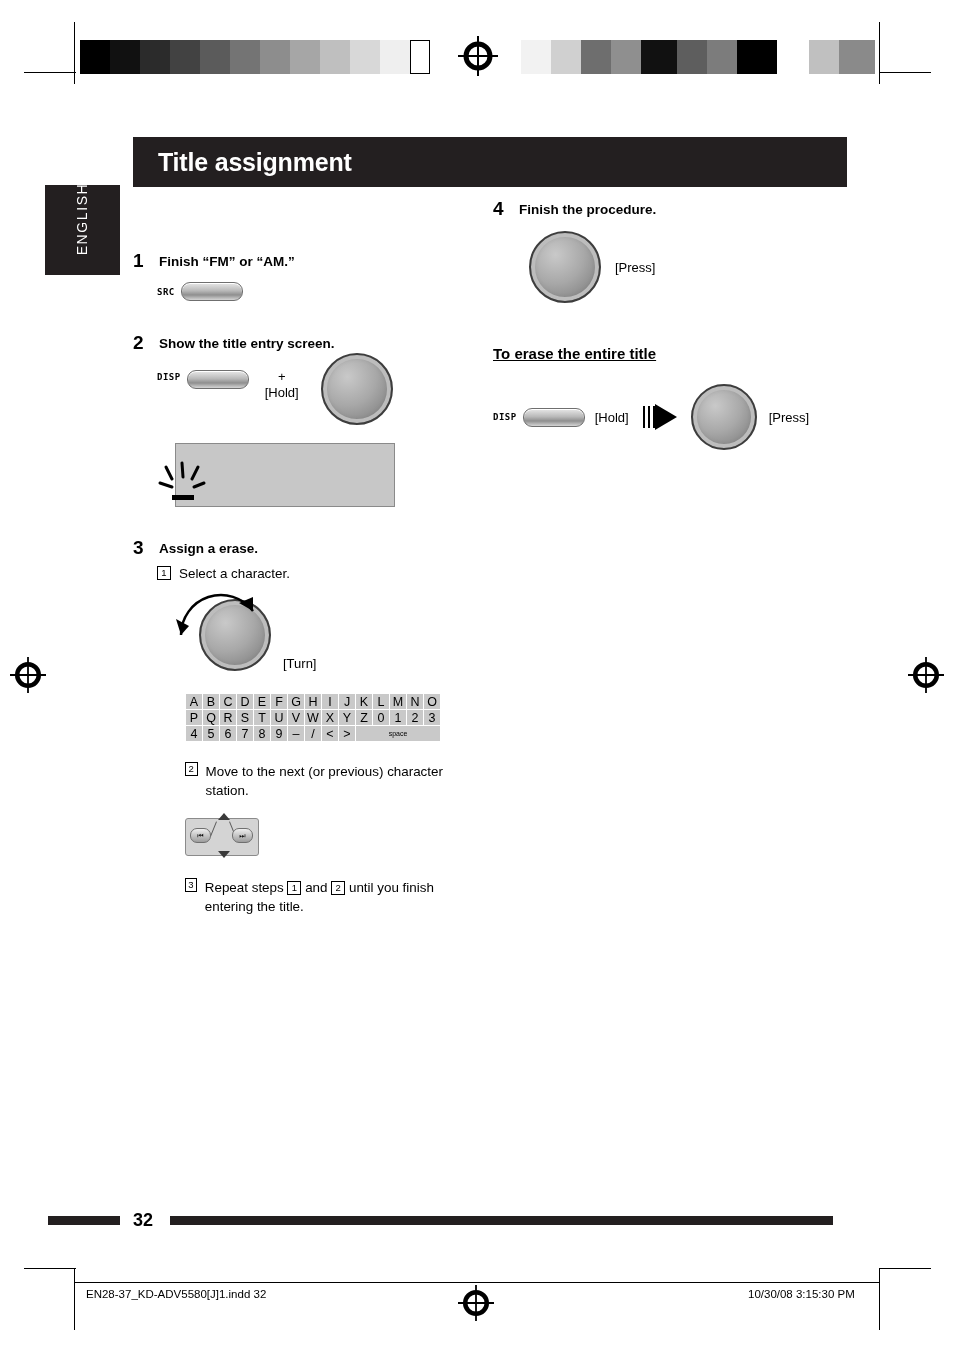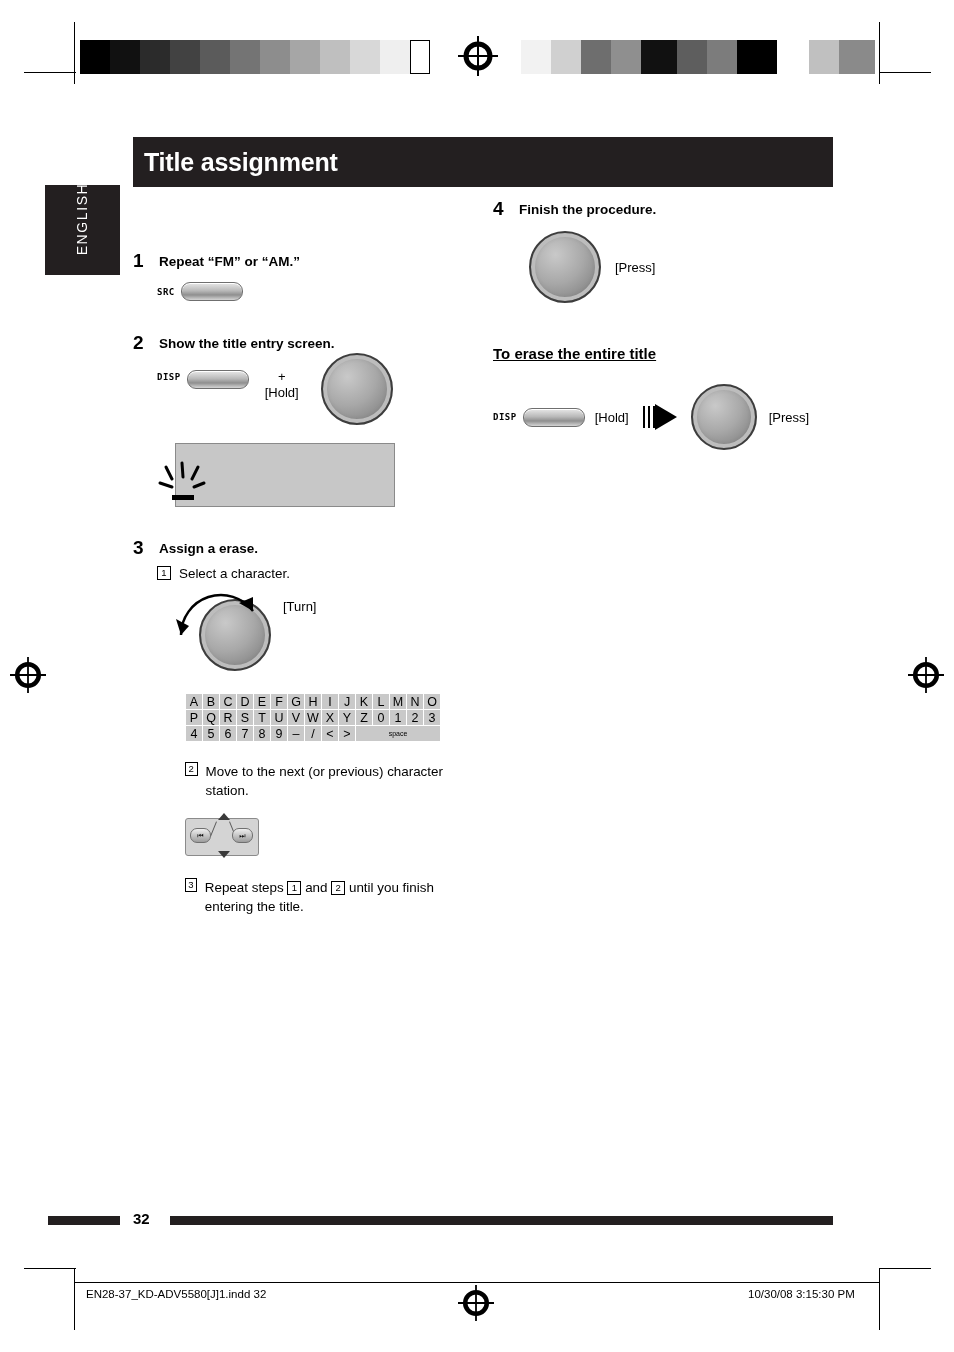--- a/index.html
+++ b/index.html
@@ -9,21 +9,21 @@
   
   .cropline{position:absolute;background:#000;}
 
   
   .bar{position:absolute;top:40px;height:34px;display:flex;}
   .bar span{display:block;height:100%;}
 
   
   #page{position:absolute;left:0;top:0;width:954px;height:1352px;}
 
-  .title-band{position:absolute;left:133px;top:137px;width:700px;height:50px;background:#231f20;}
+  .title-band{position:absolute;left:133px;top:137px;width:700px;height:50px;background:#231f20;padding-left:14px;}
   .title-band h1{margin:0;color:#fff;font-size:25px;font-weight:bold;line-height:50px;padding-left:11px;letter-spacing:-0.2px;}
 
   .lang-tab{position:absolute;left:45px;top:185px;width:75px;height:90px;background:#231f20;}
   .lang-tab span{position:absolute;left:-9px;top:26px;width:92px;text-align:center;color:#fff;font-size:14px;letter-spacing:1.6px;
      transform:rotate(-90deg);transform-origin:center;}
 
   .intro{position:absolute;left:133px;top:198px;width:330px;font-size:13.4px;line-height:19px;}
 
   .stepnum{font-size:19px;font-weight:bold;}
   .stephead{font-size:13.5px;font-weight:bold;}
@@ -67,21 +67,21 @@
   .navpad{position:relative;width:72px;height:48px;}
   .navpad .body{position:absolute;left:0;top:6px;width:72px;height:36px;background:#d4d4d4;border:1px solid #8b8b8b;border-radius:3px;}
   .navpad .btn{position:absolute;top:16px;width:19px;height:13px;border-radius:7px;background:linear-gradient(180deg,#eee,#9d9d9d);border:1px solid #6f6f6f;font-size:7px;line-height:13px;text-align:center;color:#111;}
   .navpad .btn.l{left:5px;}
   .navpad .btn.r{left:47px;}
   .navpad .tri{position:absolute;left:33px;width:0;height:0;border-left:6px solid transparent;border-right:6px solid transparent;}
   .navpad .tri.up{top:1px;border-bottom:7px solid #3a3a3a;}
   .navpad .tri.dn{top:39px;border-top:7px solid #3a3a3a;}
   .navpad .slash{position:absolute;background:#5a5a5a;width:1px;height:16px;}
 
-  .footer-num{position:absolute;left:133px;top:1210px;font-size:15px;font-weight:bold;}
+  .footer-num{position:absolute;left:133px;top:1210px;font-size:18px;font-weight:bold;}
   .footrule{position:absolute;height:9px;background:#231f20;}
   .footinfo{position:absolute;font-size:11.5px;}
 </style>
 </head>
 <body>
 
 <div class="cropline abs" style="left:74px;top:22px;width:1px;height:62px;"></div>
 <div class="cropline abs" style="left:24px;top:72px;width:52px;height:1px;"></div>
 <div class="cropline abs" style="left:879px;top:22px;width:1px;height:62px;"></div>
 <div class="cropline abs" style="left:879px;top:72px;width:52px;height:1px;"></div>
@@ -148,21 +148,21 @@
   <div class="lang-tab">
     <span>ENGLISH</span>
   </div>
 
 
   <div class="abs" style="left:133px;top:252px;width:345px;">
 
     <div class="step">
       <div class="step-row">
         <div class="stepnum">1</div>
-        <div class="stephead" style="padding-top:2px;">Repeat “FM” or “AM.”</div>
+        <div class="stephead" style="padding-top:2px;">Finish “FM” or “AM.”</div>
       </div>
       <div style="margin:13px 0 0 24px;display:flex;align-items:center;">
         <span class="btnlabel">SRC</span>
         <span class="btnpill"></span>
       </div>
     </div>
 
     <div class="step" style="margin-top:33px;">
       <div class="step-row">
         <div class="stepnum">2</div>
@@ -199,21 +199,21 @@
       <div class="step-row">
         <div class="stepnum">3</div>
         <div class="stephead" style="padding-top:2px;">Assign a erase.</div>
       </div>
 
       <div style="margin:10px 0 0 24px;display:flex;gap:8px;align-items:flex-start;">
         <span class="numbox">1</span>
         <span style="font-size:13.4px;">Select a character.</span>
       </div>
 
-      <div style="margin:10px 0 0 52px;display:flex;align-items:flex-start;position:relative;">
+      <div style="margin:10px 0 0 52px;display:flex;align-items:flex-end;position:relative;">
         <svg class="abs" style="left:-10px;top:-8px;" width="92" height="84" viewBox="0 0 92 84">
           <path d="M6 52 A40 40 0 0 1 78 28" fill="none" stroke="#000" stroke-width="2.5"></path>
           <polygon points="6,52 1,36 14,43" fill="#000"></polygon>
           <polygon points="78,28 64,20 78,14" fill="#000"></polygon>
         </svg>
         <div class="knob" style="margin-left:14px;margin-top:8px;"></div>
         <span class="bracket" style="margin-left:12px;margin-top:8px;">[Turn]</span>
       </div>
 
       <div style="margin:22px 0 0 52px;">

